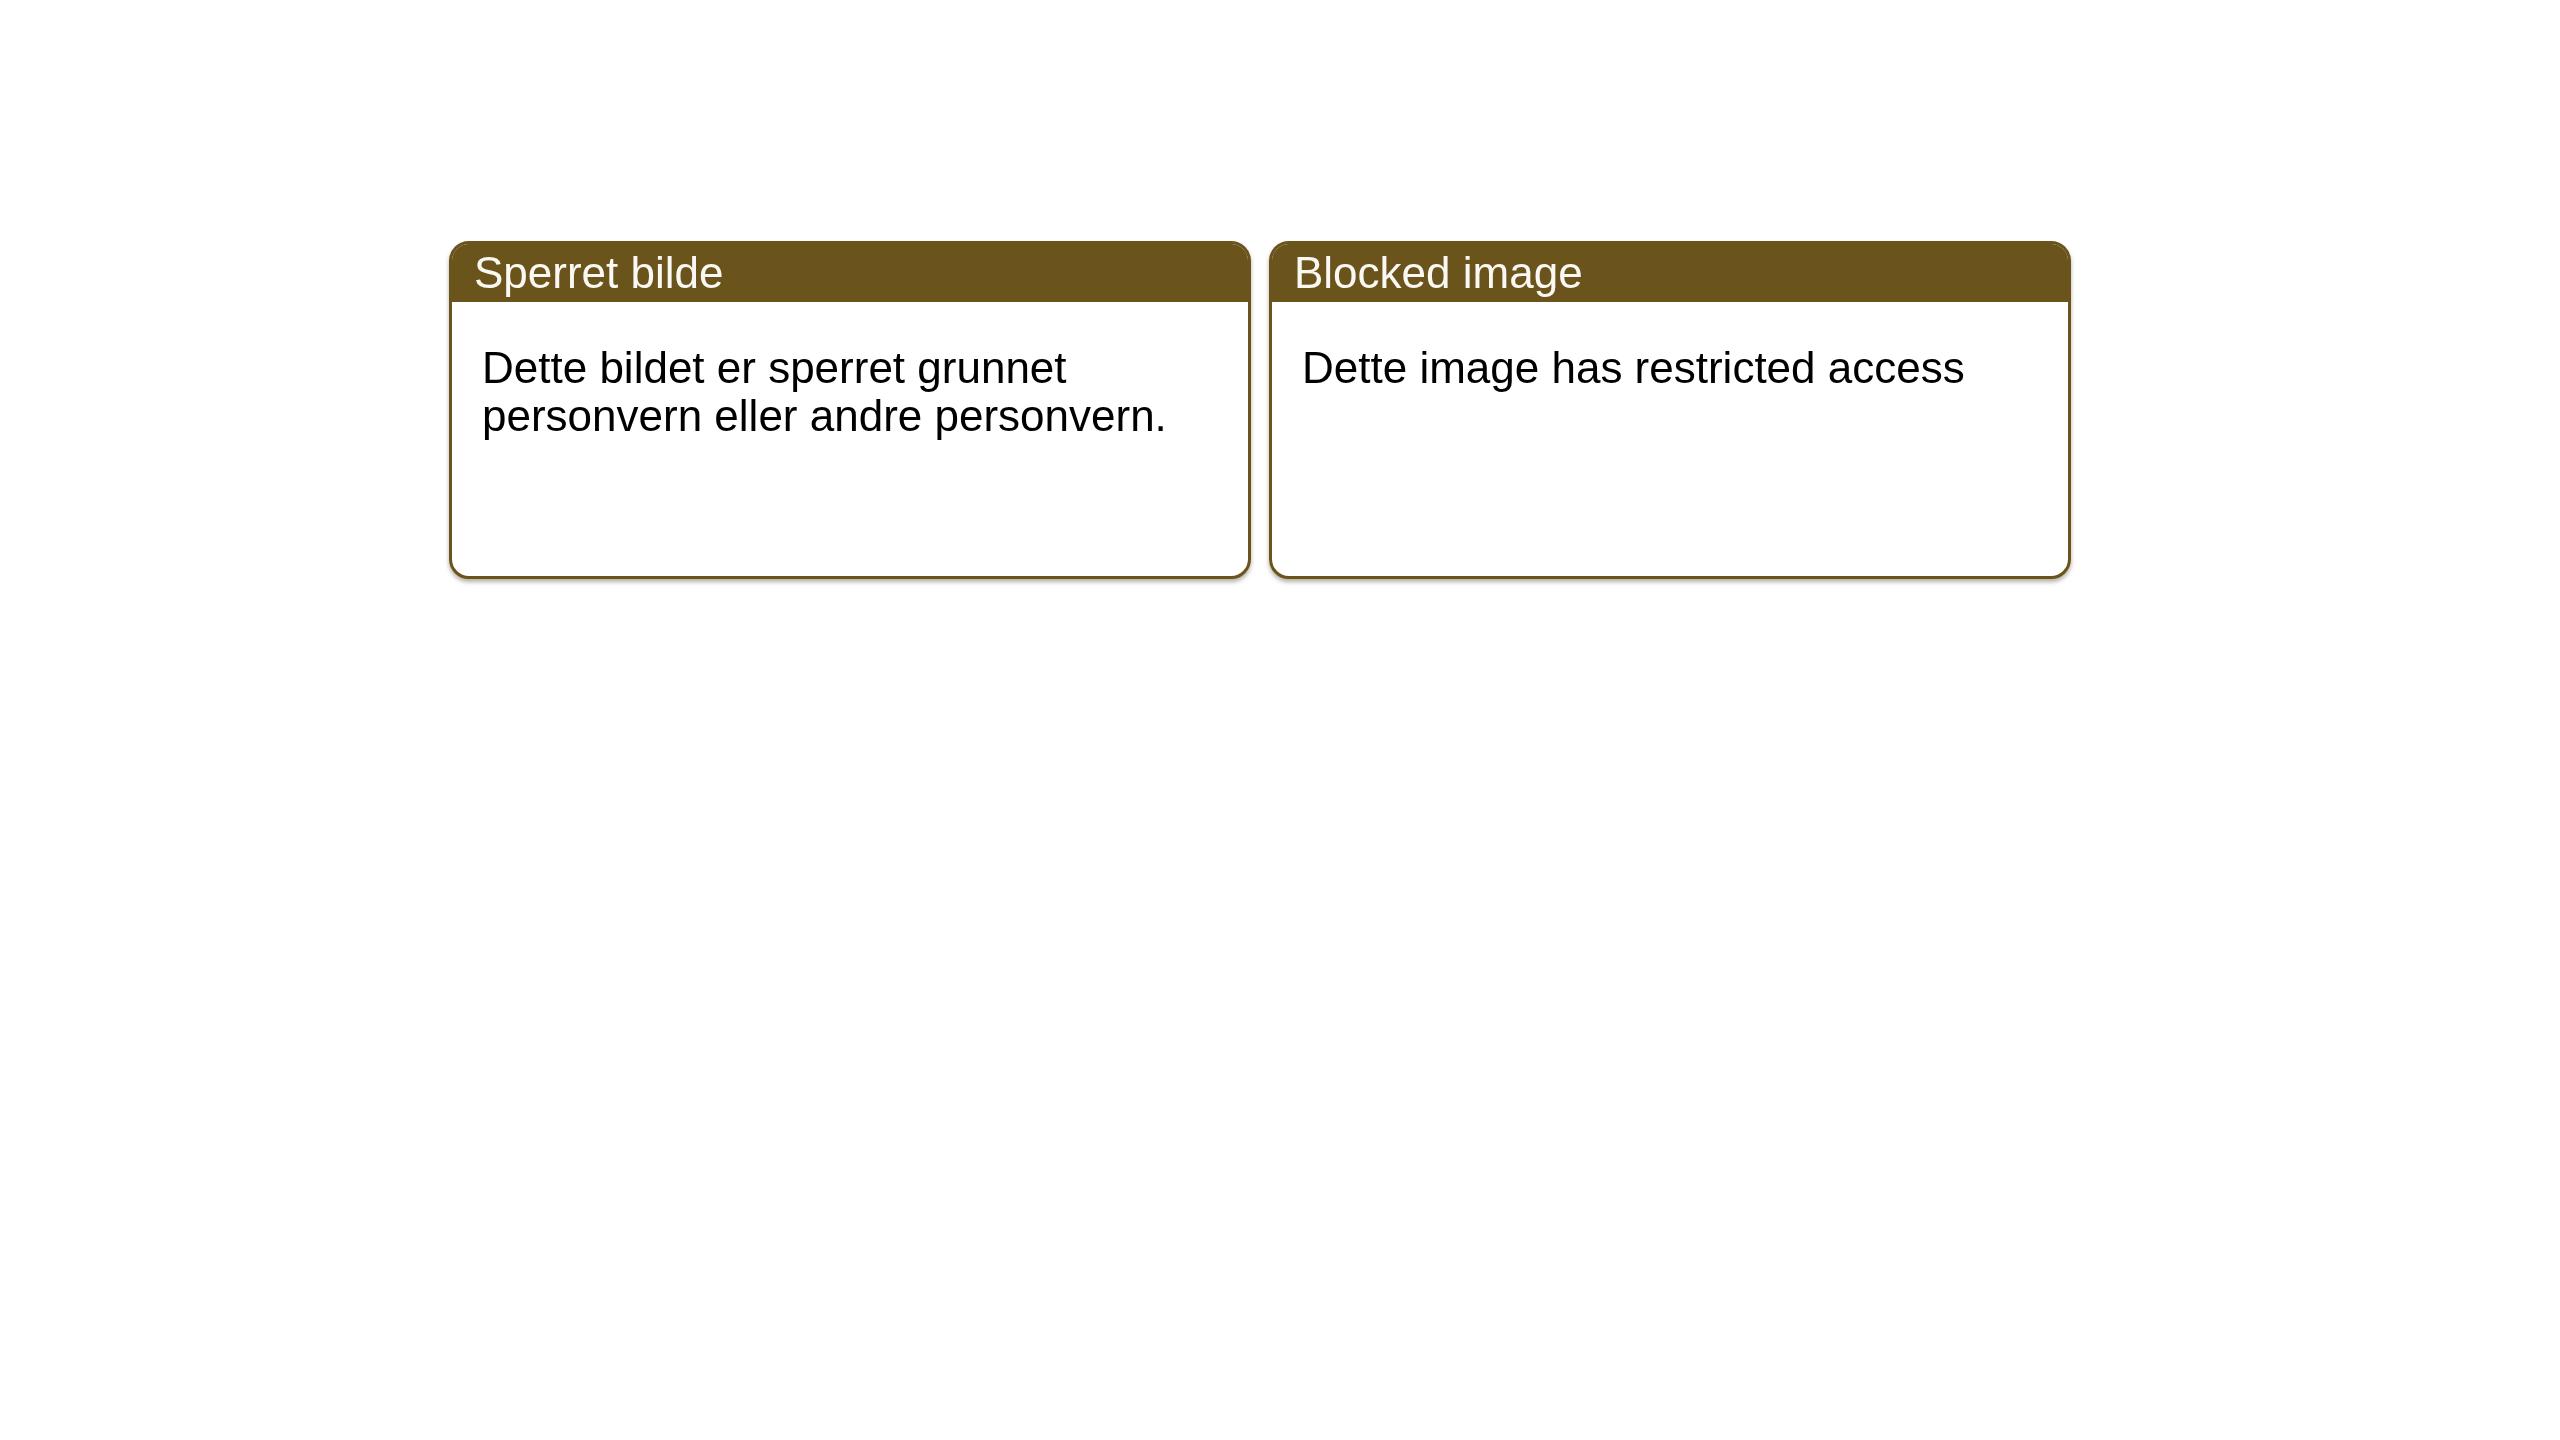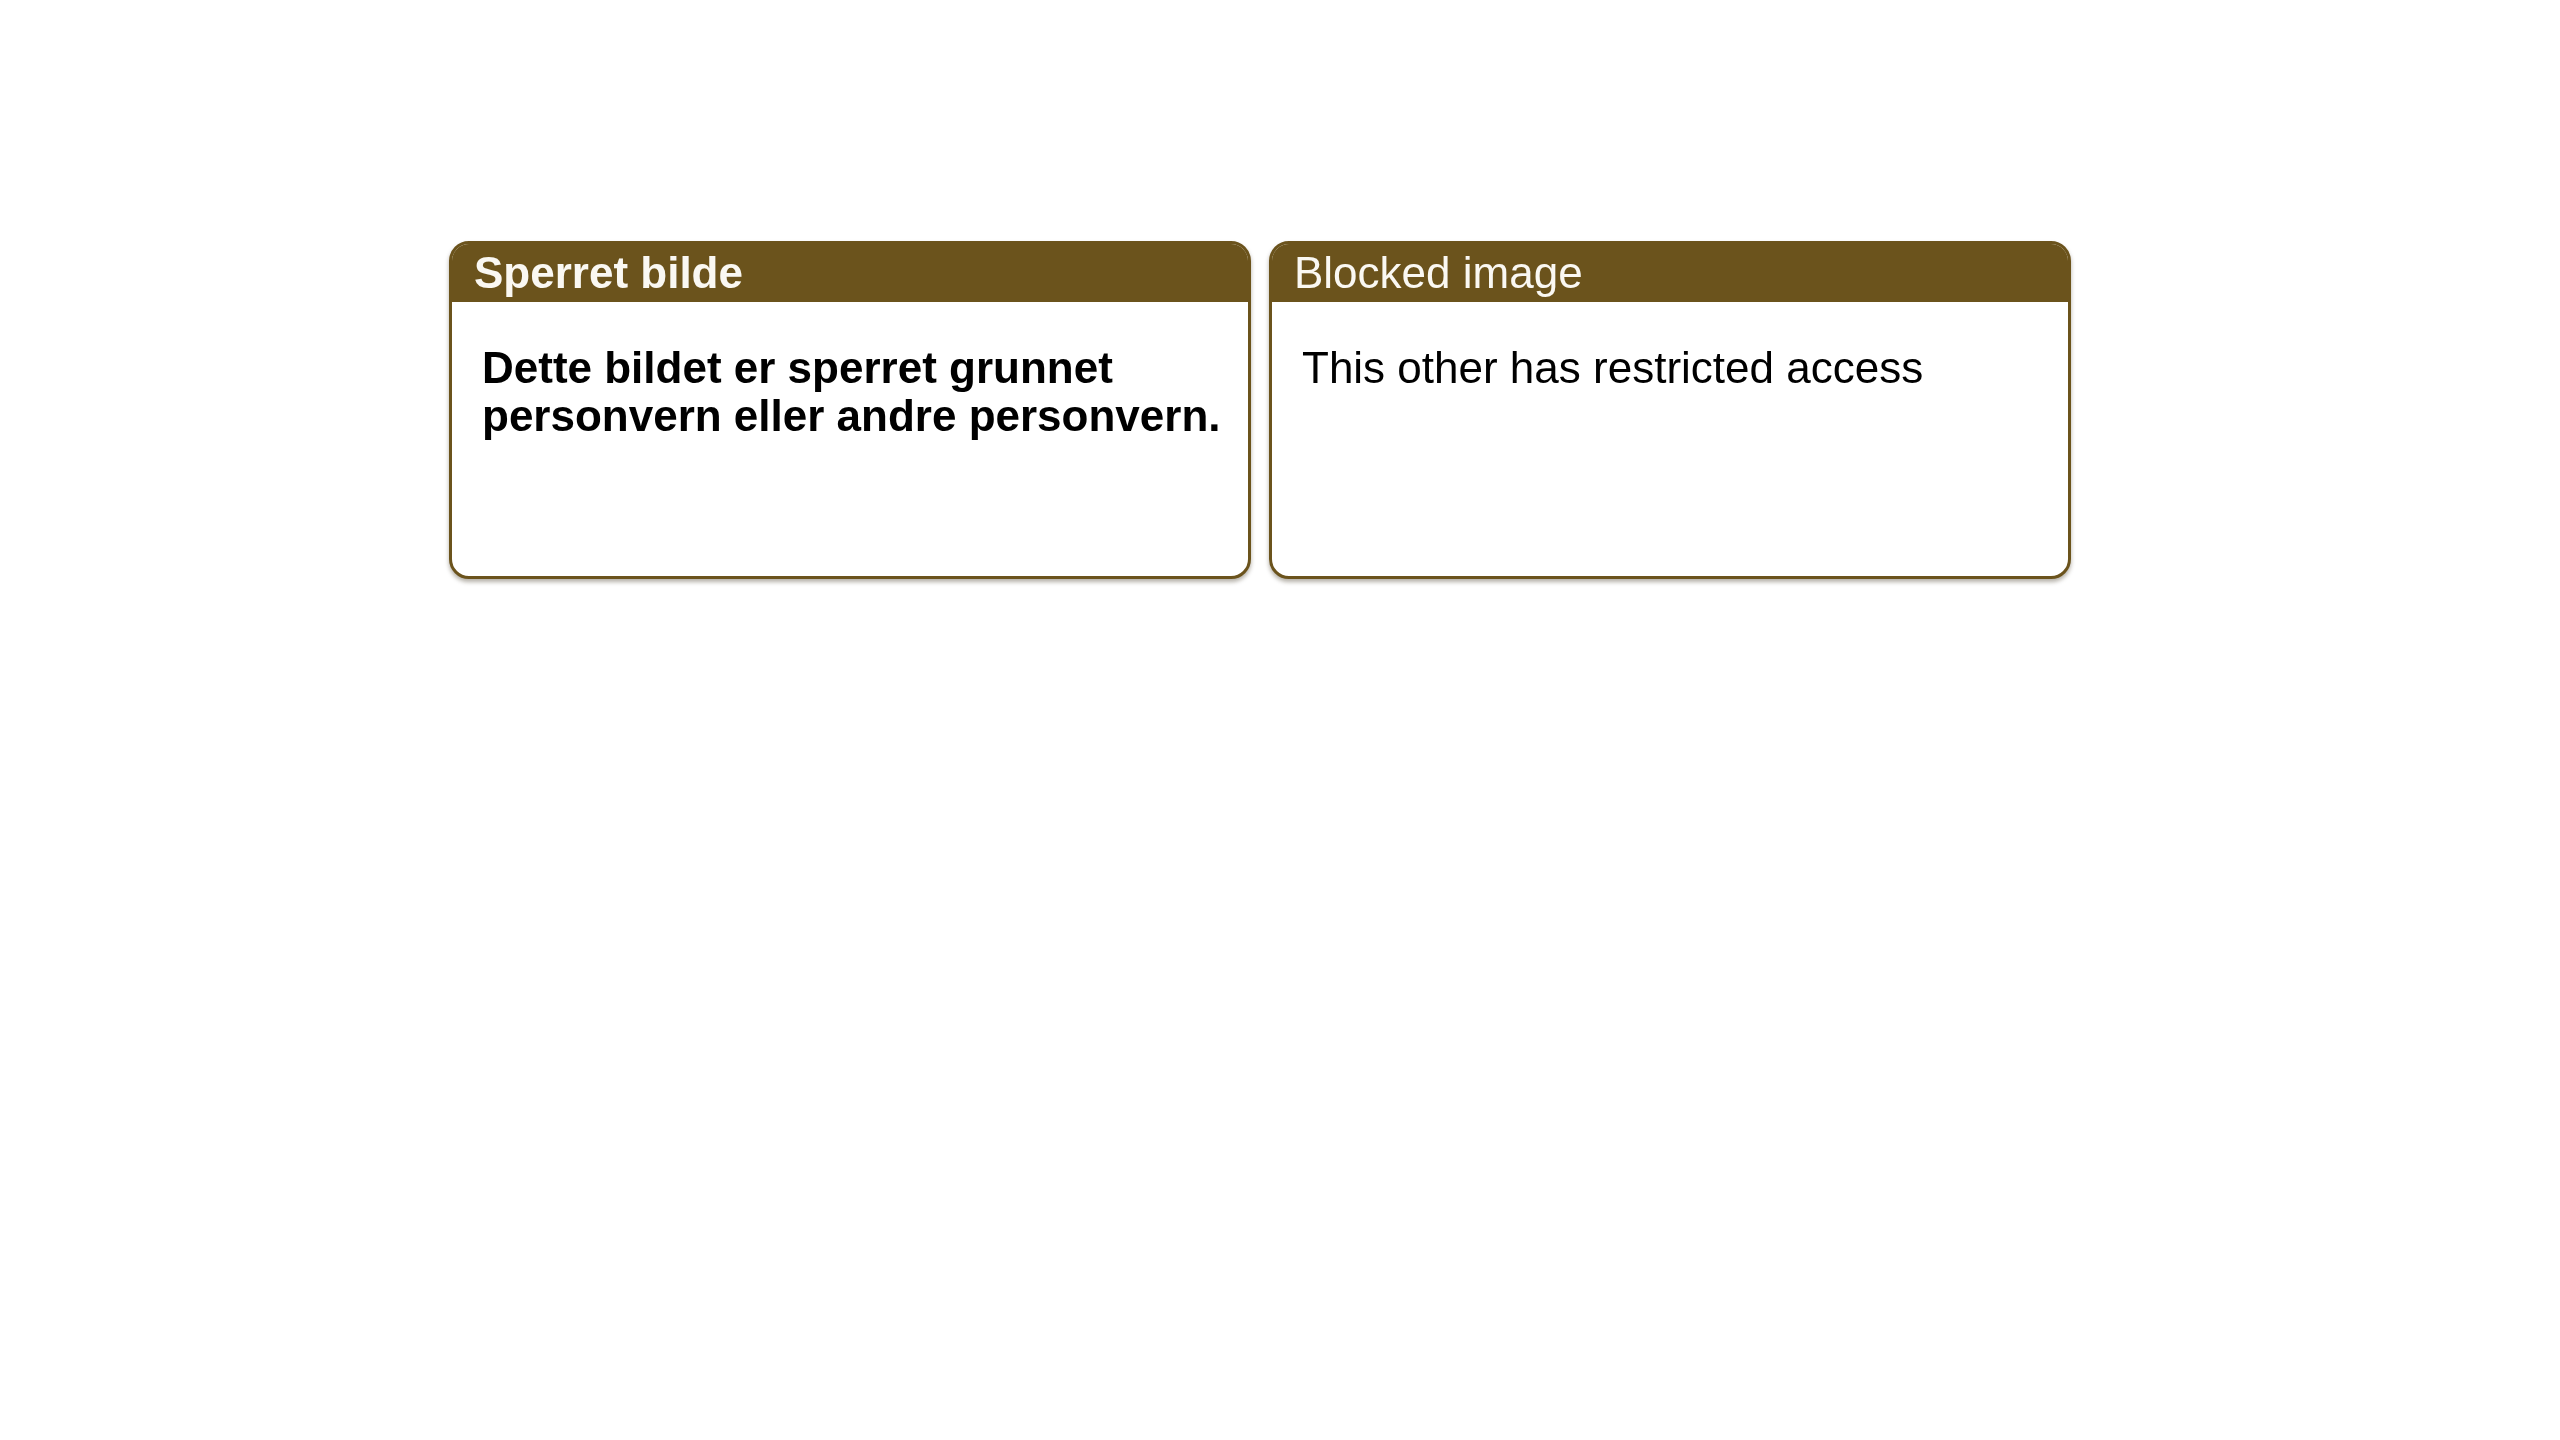--- a/index.html
+++ b/index.html
@@ -19,21 +19,21 @@
     top: 241px;
     width: 802px;
     height: 338px;
     box-sizing: border-box;
     background: #ffffff;
     border: 3px solid #6b531c;
     border-radius: 20px;
     overflow: hidden;
     box-shadow: 0 3px 4px rgba(40, 30, 5, 0.35);
   }
-  .notice-card.left { left: 449px; font-weight: bold; }
+  .notice-card.left { left: 449px; }
   .notice-card.right { left: 1269px; }
   .notice-card-header {
     height: 58px;
     background: #6b531c;
     color: #faf8f2;
     font-size: 44px;
     display: flex;
     align-items: center;
     padding: 0 22px;
     white-space: nowrap;
@@ -62,17 +62,17 @@
       <div class="notice-line">Dette bildet er sperret grunnet</div>
       <div class="notice-line">personvern eller andre personvern.</div>
     </div>
   </section>
 
   <section class="notice-card right">
     <header class="notice-card-header">
       <span>Blocked image</span>
     </header>
     <div class="notice-card-body">
-      <div class="notice-line">This other has restricted access</div>
+      <div class="notice-line">Dette image has restricted access</div>
     </div>
   </section>
 
 </main>
 
 </body></html>

